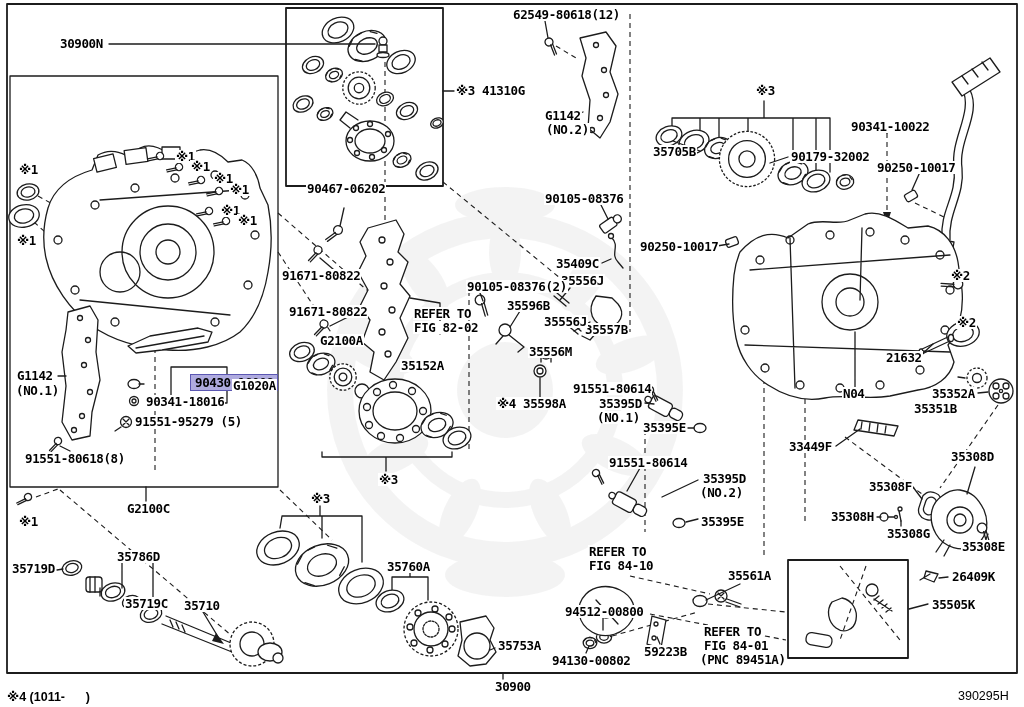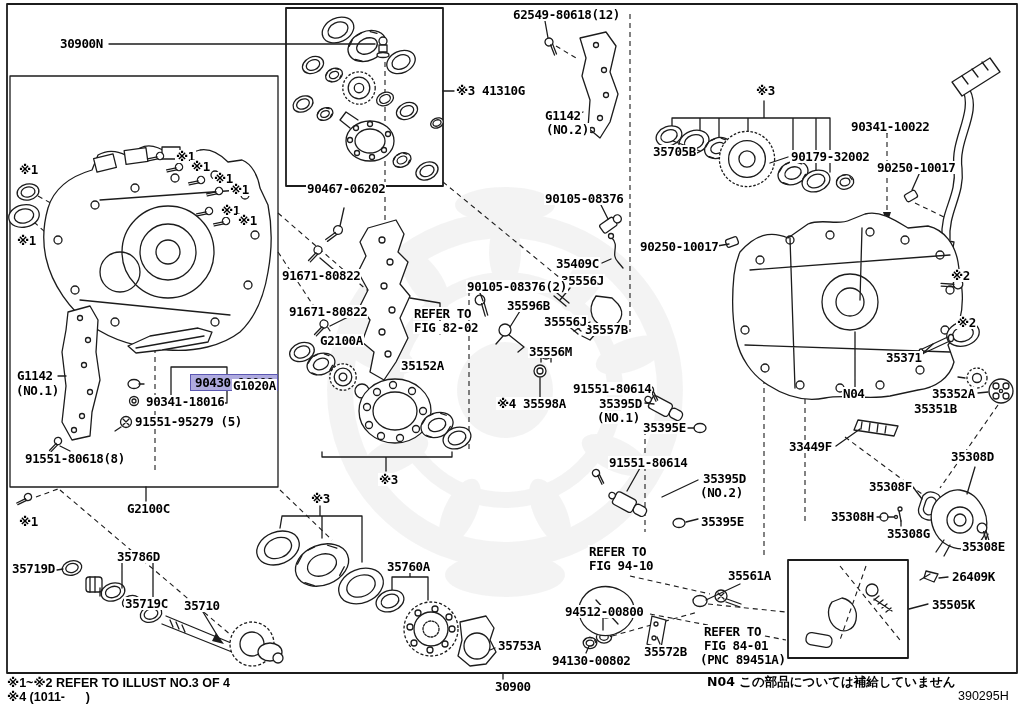--- a/index.html
+++ b/index.html
@@ -459,38 +459,38 @@
       <span class="plbl" style="left: 572px; top: 382px;">91551-80614</span>
       <span class="plbl" style="left: 598px; top: 397px;">35395D</span>
       <span class="plbl" style="left: 596px; top: 411px;">(NO.1)</span>
       <span class="plbl" style="left: 642px; top: 421px;">35395E</span>
       <span class="plbl" style="left: 608px; top: 456px;">91551-80614</span>
       <span class="plbl" style="left: 702px; top: 472px;">35395D</span>
       <span class="plbl" style="left: 699px; top: 486px;">(NO.2)</span>
       <span class="plbl" style="left: 700px; top: 515px;">35395E</span>
       <span class="plbl" style="left: 842px; top: 387px;">N04</span>
       <span class="plbl" style="left: 788px; top: 440px;">33449F</span>
-      <span class="plbl" style="left: 885px; top: 351px;">35371</span>
+      <span class="plbl" style="left: 885px; top: 351px;">21632</span>
       <span class="plbl" style="left: 913px; top: 370px; margin-top: 32px;">35351B</span>
       <span class="plbl" style="left: 931px; top: 387px;">35352A</span>
       <span class="plbl" style="left: 950px; top: 269px;">※2</span>
       <span class="plbl" style="left: 956px; top: 316px;">※2</span>
       <span class="plbl" style="left: 950px; top: 450px;">35308D</span>
       <span class="plbl" style="left: 868px; top: 480px;">35308F</span>
       <span class="plbl" style="left: 830px; top: 510px;">35308H</span>
       <span class="plbl" style="left: 886px; top: 527px;">35308G</span>
       <span class="plbl" style="left: 961px; top: 540px;">35308E</span>
       <span class="plbl" style="left: 951px; top: 570px;">26409K</span>
       <span class="plbl" style="left: 931px; top: 598px;">35505K</span>
       <span class="plbl" style="left: 588px; top: 545px;">REFER TO</span>
-      <span class="plbl" style="left: 588px; top: 559px;">FIG 94-10</span>
+      <span class="plbl" style="left: 588px; top: 559px;">FIG 84-10</span>
       <span class="plbl" style="left: 564px; top: 605px;">94512-00800</span>
       <span class="plbl" style="left: 551px; top: 654px;">94130-00802</span>
       <span class="plbl" style="left: 497px; top: 639px;">35753A</span>
-      <span class="plbl" style="left: 643px; top: 645px;">35572B</span>
+      <span class="plbl" style="left: 643px; top: 645px;">59223B</span>
       <span class="plbl" style="left: 727px; top: 569px;">35561A</span>
       <span class="plbl" style="left: 703px; top: 625px;">REFER TO</span>
       <span class="plbl" style="left: 703px; top: 639px;">FIG 84-01</span>
       <span class="plbl" style="left: 699px; top: 653px;">(PNC 89451A)</span>
       <span class="plbl" style="left: 494px; top: 680px;">30900</span>
       <span class="plbl" style="left: 386px; top: 560px;">35760A</span>
       <span class="plbl" style="left: 310px; top: 492px;">※3</span>
       <span class="plbl" style="left: 116px; top: 550px;">35786D</span>
       <span class="plbl" style="left: 11px; top: 562px;">35719D</span>
       <span class="plbl" style="left: 76px; top: 597px; margin-left: 48px;">35719C</span>
@@ -508,18 +508,16 @@
       <span class="plbl" style="left: 175px; top: 150px;">※1</span>
       <span class="plbl" style="left: 190px; top: 160px;">※1</span>
       <span class="plbl" style="left: 213px; top: 172px;">※1</span>
       <span class="plbl" style="left: 229px; top: 183px;">※1</span>
       <span class="plbl" style="left: 220px; top: 204px;">※1</span>
       <span class="plbl" style="left: 237px; top: 214px;">※1</span>
       <span class="plbl" style="left: 18px; top: 163px;">※1</span>
       <span class="plbl" style="left: 16px; top: 234px;">※1</span>
     </div>
 
-<div class="fn fnL" style="left:7px;top:675px;">※1~※2 REFER TO ILLUST NO.3 OF 4</div>
 <div class="fn fnL" style="left:7px;top:689px;">※4 (1011-      )</div>
-<div class="fn fnR1" style="left:707px;top:674px;">N04 この部品については補給していません</div>
 <div class="fn code" style="left:958px;top:689px;">390295H</div>
 
 </div>
 
 </body></html>

